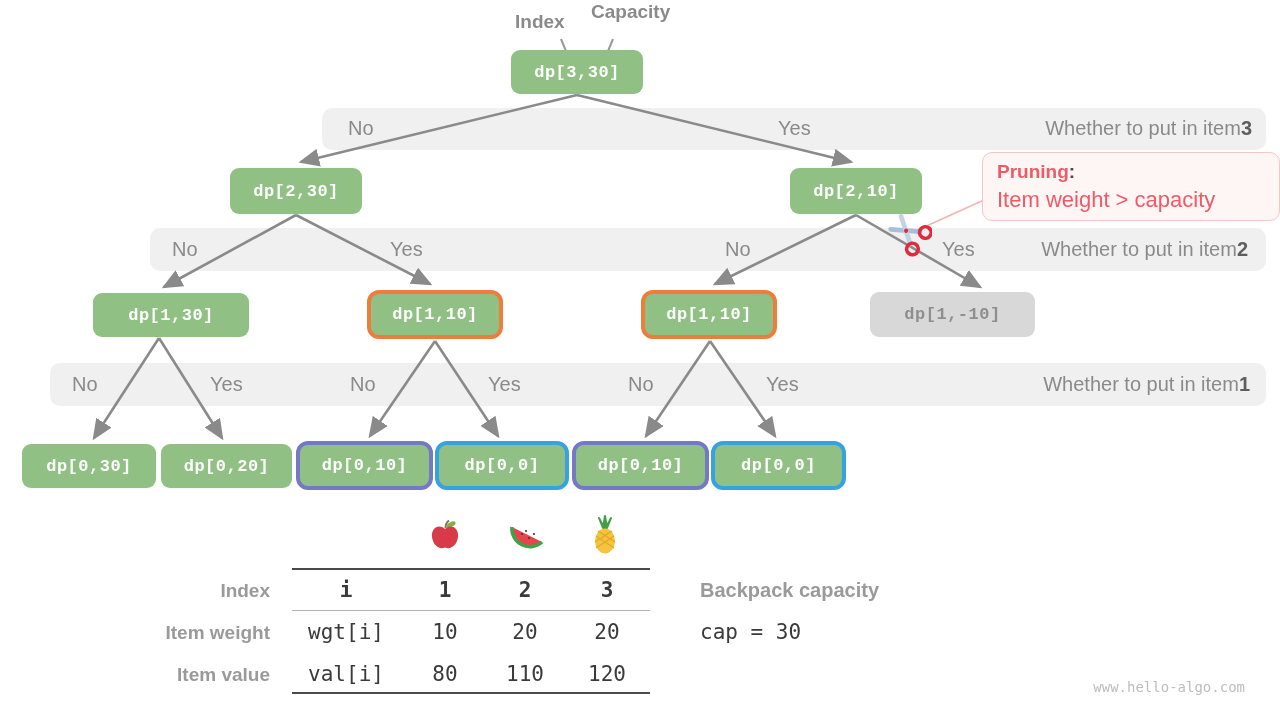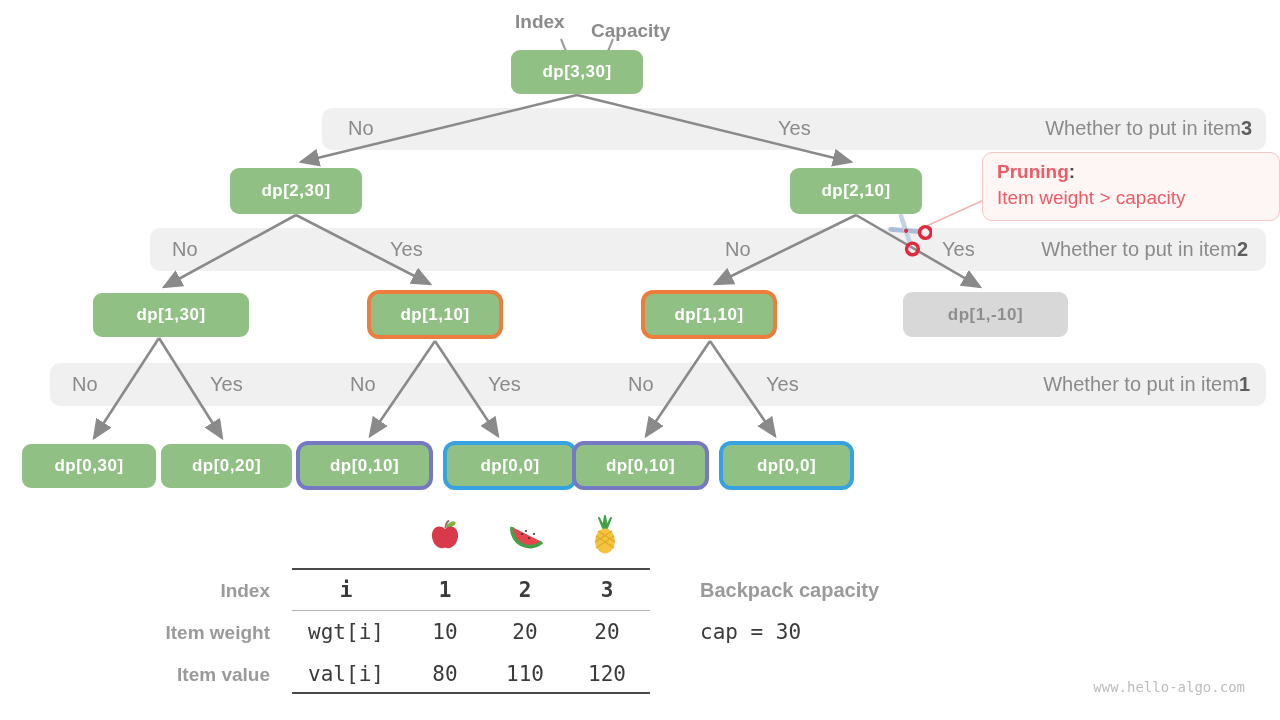--- a/index.html
+++ b/index.html
@@ -6,30 +6,30 @@
   .canvas{position:relative;width:1280px;height:720px;background:#fff;overflow:hidden;
           font-family:"Liberation Sans",sans-serif;}
   svg.overlay{position:absolute;left:0;top:0;z-index:2;pointer-events:none;}
   .band{position:absolute;background:#F0F0F0;border-radius:10px;z-index:1;}
   .band-label{position:absolute;z-index:2;font-size:20px;color:#8A8A8A;white-space:nowrap;}
   .band-title{position:absolute;z-index:2;font-size:20px;color:#8A8A8A;white-space:nowrap;display:inline-flex;gap:0;}
   .band-title .num{font-weight:bold;color:#5E5E5E;}
   .hdr-label{position:absolute;z-index:3;font-size:19px;font-weight:bold;color:#8A8A8A;white-space:nowrap;}
   .node{position:absolute;z-index:3;display:flex;align-items:center;justify-content:center;
         box-sizing:border-box;border-radius:9px;background:#90C083;color:#fff;
-        font-family:Liberation Sans, sans-serif;font-weight:bold;font-size:17px;letter-spacing:.5px;}
+        font-family:Liberation Mono, monospace;font-weight:bold;font-size:17px;letter-spacing:.5px;}
   .node.b-orange{border:4px solid #ED7D3C;border-radius:12px;}
   .node.b-purple{border:4px solid #7579C4;border-radius:12px;}
-  .node.b-blue{border:4px solid #36A2E2;border-radius:12px;margin-left:8px;}
+  .node.b-blue{border:4px solid #36A2E2;border-radius:12px;}
   .node.pruned{background:#D8D8D8;color:#8E8E8E;}
   .prune-box{position:absolute;z-index:4;box-sizing:border-box;background:#FEF5F5;
              border:1.5px solid #F5C6C6;border-radius:10px;padding:8px 14px;}
   .prune-title{font-size:19px;font-weight:bold;color:#EE5B66;}
   .prune-colon{font-size:19px;font-weight:bold;color:#4a4a4a;}
-  .prune-body{font-size:19px;color:#EE5B66;margin-top:4px;}
+  .prune-body{font-size:22px;color:#EE5B66;margin-top:4px;}
   .rule{position:absolute;z-index:2;}
   .row-label{position:absolute;z-index:2;width:170px;text-align:right;font-size:19px;
              font-weight:bold;color:#9A9A9A;white-space:nowrap;}
   .mono-cell{position:absolute;z-index:2;text-align:center;font-family:"DejaVu Sans Mono",monospace;
              font-size:21px;color:#3A3A3A;white-space:nowrap;}
   .mono-cell.bold{font-weight:bold;}
   .cap-label{position:absolute;z-index:2;font-size:20px;font-weight:bold;color:#9A9A9A;white-space:nowrap;}
   .cap-code{position:absolute;z-index:2;font-family:"DejaVu Sans Mono",monospace;font-size:21px;color:#3A3A3A;}
   .watermark{position:absolute;z-index:2;width:245px;text-align:right;
              font-family:"DejaVu Sans Mono",monospace;font-size:14px;color:#BDBDBD;}
@@ -67,21 +67,21 @@
       <line x1="435" y1="341" x2="370" y2="436"></line>
       <line x1="435" y1="341" x2="498" y2="436"></line>
       <line x1="710" y1="341" x2="646" y2="436"></line>
       <line x1="710" y1="341" x2="775" y2="436"></line>
     </g>
 
     <line x1="984" y1="200" x2="922" y2="228" stroke="#F3B3B3" stroke-width="1.6"></line>
   </svg>
 
   <div class="hdr-label" style="left:515px;top:11px;">Index</div>
-  <div class="hdr-label" style="left:591px;top:20px;">Capacity</div>
+  <div class="hdr-label" style="left:591px;top:1px;">Capacity</div>
 
   <span class="band-label" style="left:348px;top:117px;">No</span>
   <span class="band-label" style="left:778px;top:117px;">Yes</span>
   <span class="band-title" style="right:28px;top:117px;">
     <span>Whether to put in item</span>
       <span class="num">3</span>
   </span>
 
   <span class="band-label" style="left:172px;top:238px;">No</span>
   <span class="band-label" style="left:390px;top:238px;">Yes</span>
@@ -102,21 +102,21 @@
     <span>Whether to put in item</span>
       <span class="num">1</span>
   </span>
 
   <div class="node" style="left:511px;top:50px;width:132px;height:44px;">dp[3,30]</div>
   <div class="node" style="left:230px;top:168px;width:132px;height:46px;">dp[2,30]</div>
   <div class="node" style="left:790px;top:168px;width:132px;height:46px;">dp[2,10]</div>
   <div class="node" style="left:93px;top:293px;width:156px;height:44px;">dp[1,30]</div>
   <div class="node b-orange" style="left:367px;top:290px;width:136px;height:49px;">dp[1,10]</div>
   <div class="node b-orange" style="left:641px;top:290px;width:136px;height:49px;">dp[1,10]</div>
-  <div class="node pruned" style="left:903px;top:292px;width:165px;height:45px;">dp[1,-10]</div>
+  <div class="node pruned" style="left:870px;top:292px;width:165px;height:45px;">dp[1,-10]</div>
   <div class="node" style="left:22px;top:444px;width:134px;height:44px;">dp[0,30]</div>
   <div class="node" style="left:161px;top:444px;width:131px;height:44px;">dp[0,20]</div>
   <div class="node b-purple" style="left:296px;top:441px;width:137px;height:49px;">dp[0,10]</div>
   <div class="node b-blue" style="left:435px;top:441px;width:134px;height:49px;">dp[0,0]</div>
   <div class="node b-purple" style="left:572px;top:441px;width:137px;height:49px;">dp[0,10]</div>
   <div class="node b-blue" style="left:711px;top:441px;width:135px;height:49px;">dp[0,0]</div>
 
   <div class="prune-box" style="left:982px;top:152px;width:298px;height:69px;">
     <div><span class="prune-title">Pruning</span><span class="prune-colon">:</span></div>
     <div class="prune-body">Item weight &gt; capacity</div>

